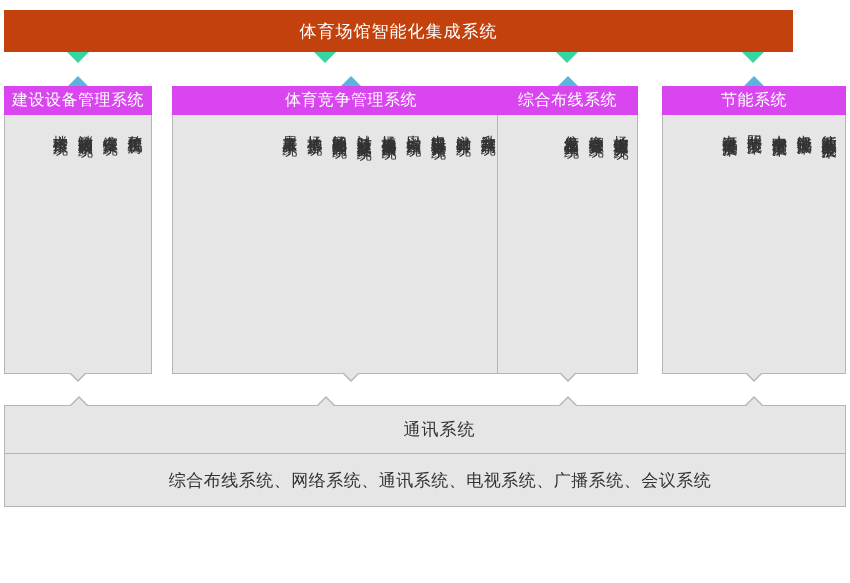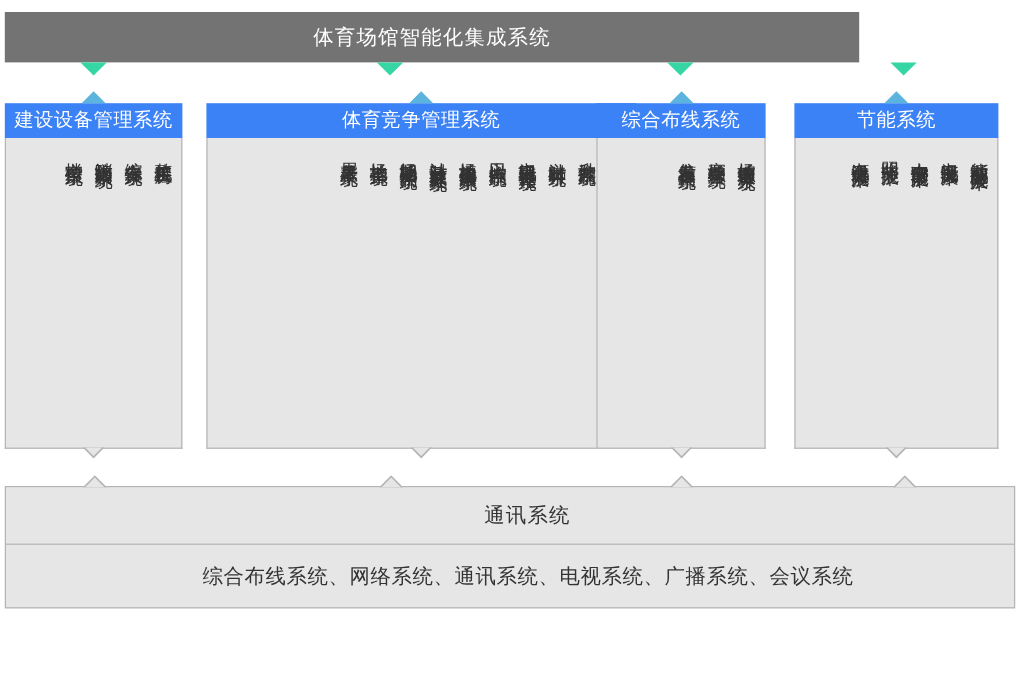--- a/index.html
+++ b/index.html
@@ -10,22 +10,22 @@
     font-family:"Liberation Sans","DejaVu Sans",sans-serif;
     overflow:hidden;
     position:relative;
   }
   #stage{position:relative;width:850px;height:583px;}
 
   
   .master-bar{
     position:absolute;
     left:4px; top:10px;
-    width:712px; height:42px;
-    background:#737373;
+    width:789px; height:42px;
+    background:#c2410c;
     display:flex;align-items:center;justify-content:center;
     box-sizing:border-box;
   }
   .master-bar .title{
     color:#ffffff;
     font-size:17px;
     letter-spacing:1px;
     font-weight:400;
     white-space:nowrap;
   }
@@ -41,21 +41,21 @@
   }
 
   
   .pillar{
     position:absolute;
     box-sizing:border-box;
   }
   .pillar .head{
     position:relative;
     height:29px;
-    background:#3b82f6;
+    background:#d946ef;
     display:flex;align-items:center;justify-content:center;
     box-sizing:border-box;
   }
   .pillar .head .head-label{
     color:#ffffff;
     font-size:16px;
     white-space:nowrap;
     letter-spacing:0.5px;
   }
   
@@ -208,21 +208,21 @@
     <div class="head">
       <span class="head-label">综合布线系统</span>
     </div>
     <div class="body" style="height:259px;">
       <span class="vitem">场馆综合管理服务系统</span>
       <span class="vitem">赛场综合管理系统</span>
       <span class="vitem">信息发布及查询系统</span>
     </div>
   </div>
 
-  <div class="pillar" style="left:662px;top:86px;width:170px;border-radius:16px;">
+  <div class="pillar" style="left:662px;top:86px;width:184px;border-radius:16px;">
     <div class="head">
       <span class="head-label">节能系统</span>
     </div>
     <div class="body" style="height:259px;">
       <span class="vitem">能源动态分配节能技术</span>
       <span class="vitem">电视能源技术</span>
       <span class="vitem">中央空调节能技术</span>
       <span class="vitem">照明节能技术</span>
       <span class="vitem">电源进化节能技术</span>
     </div>

